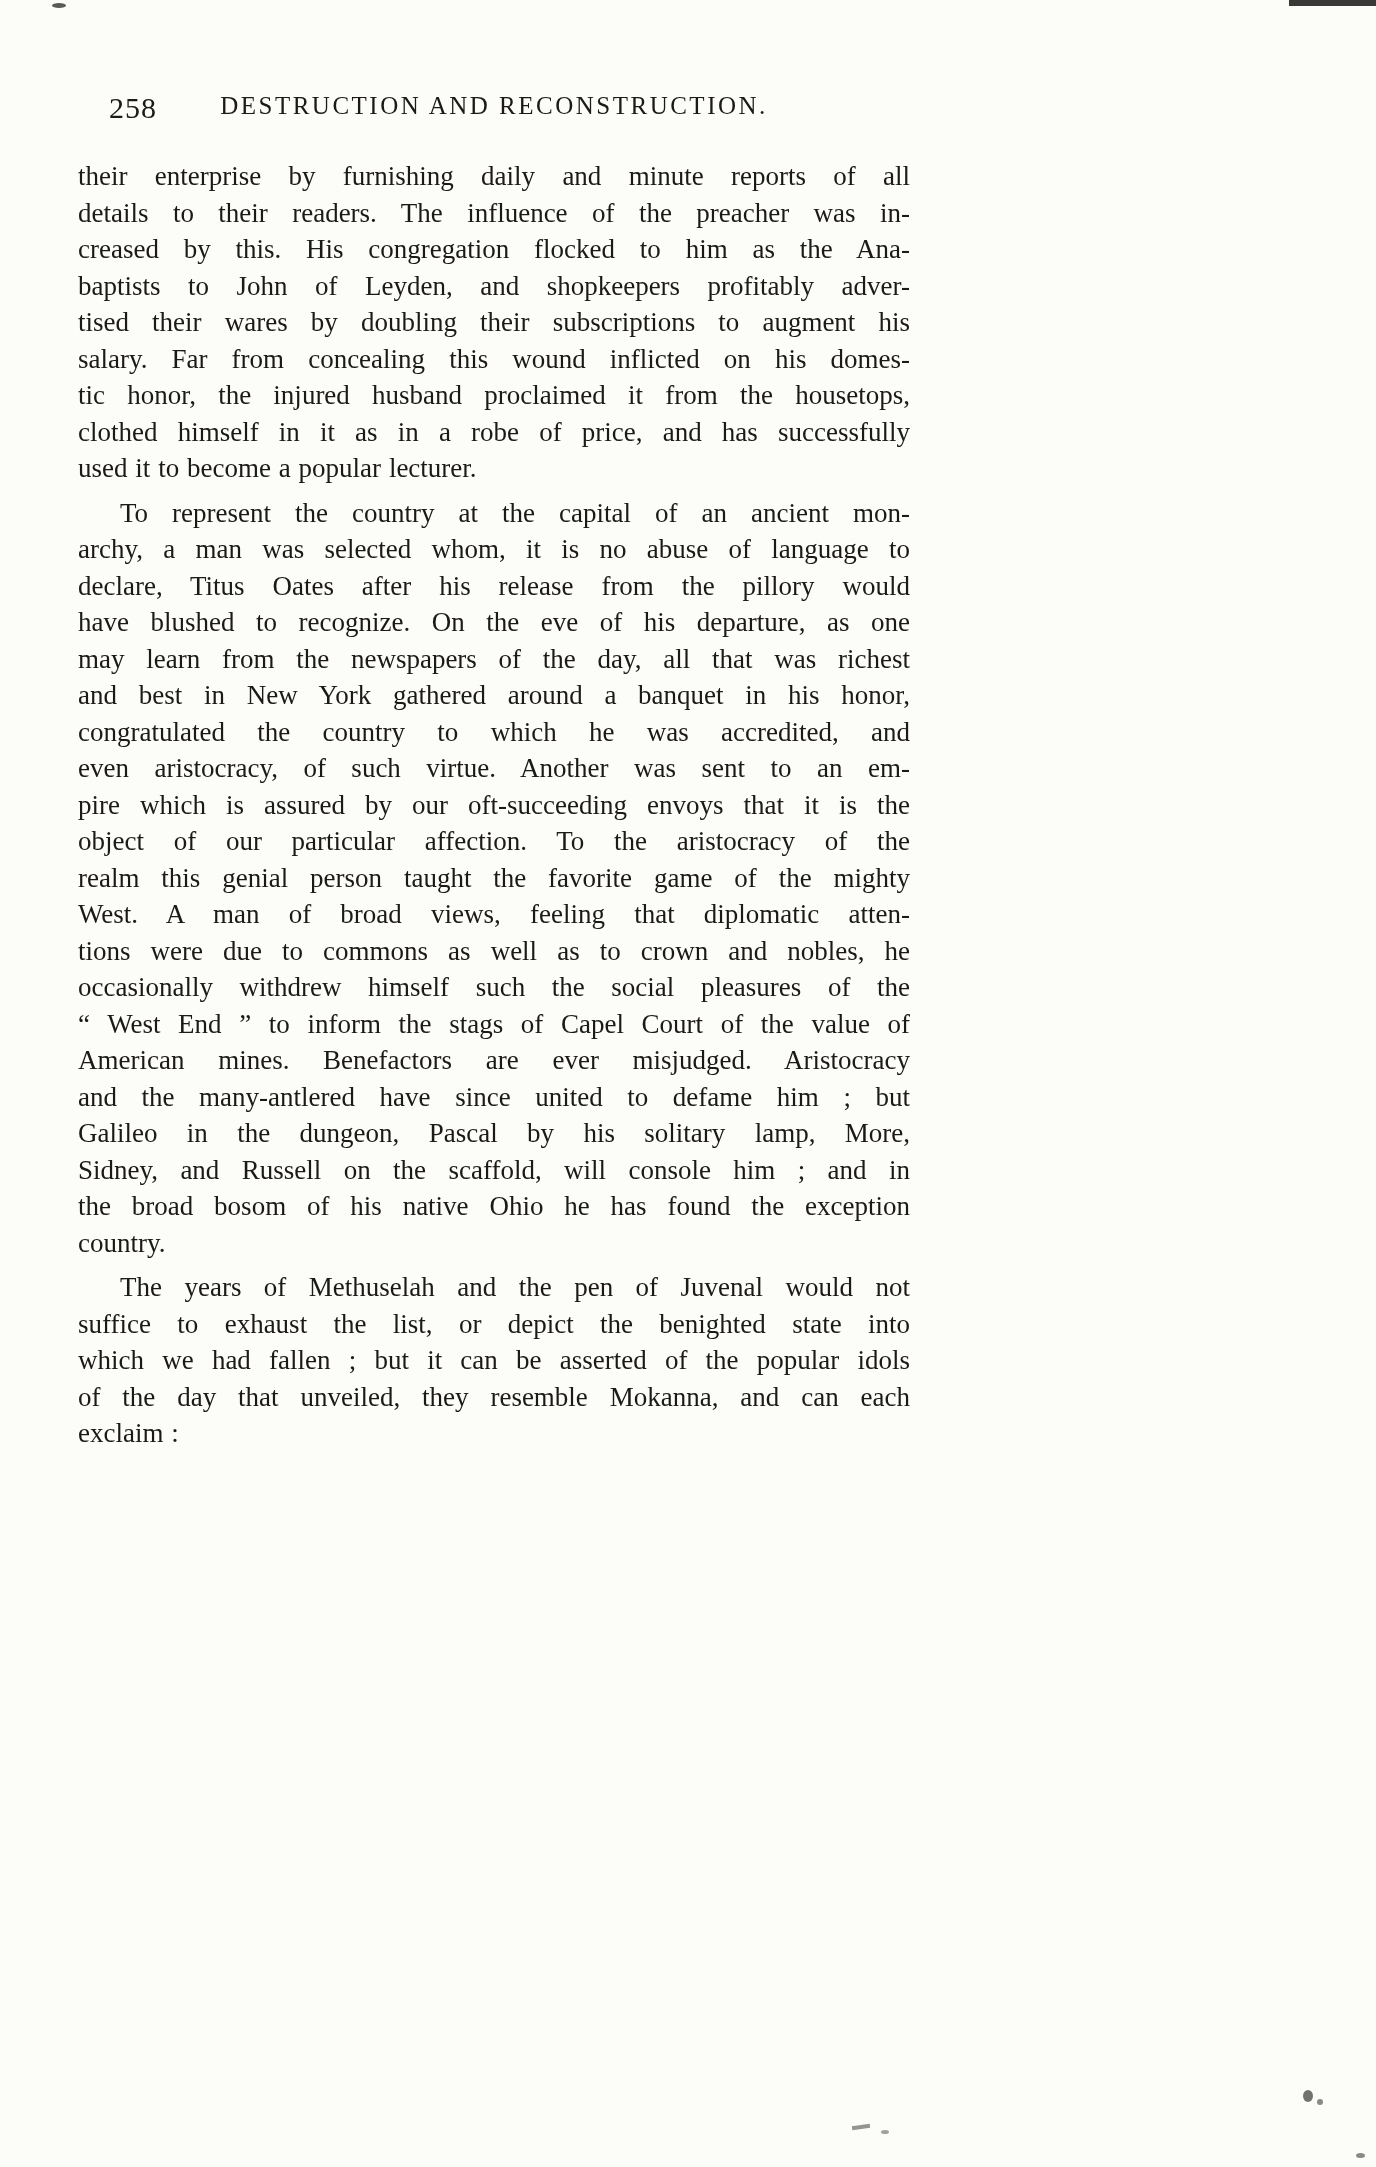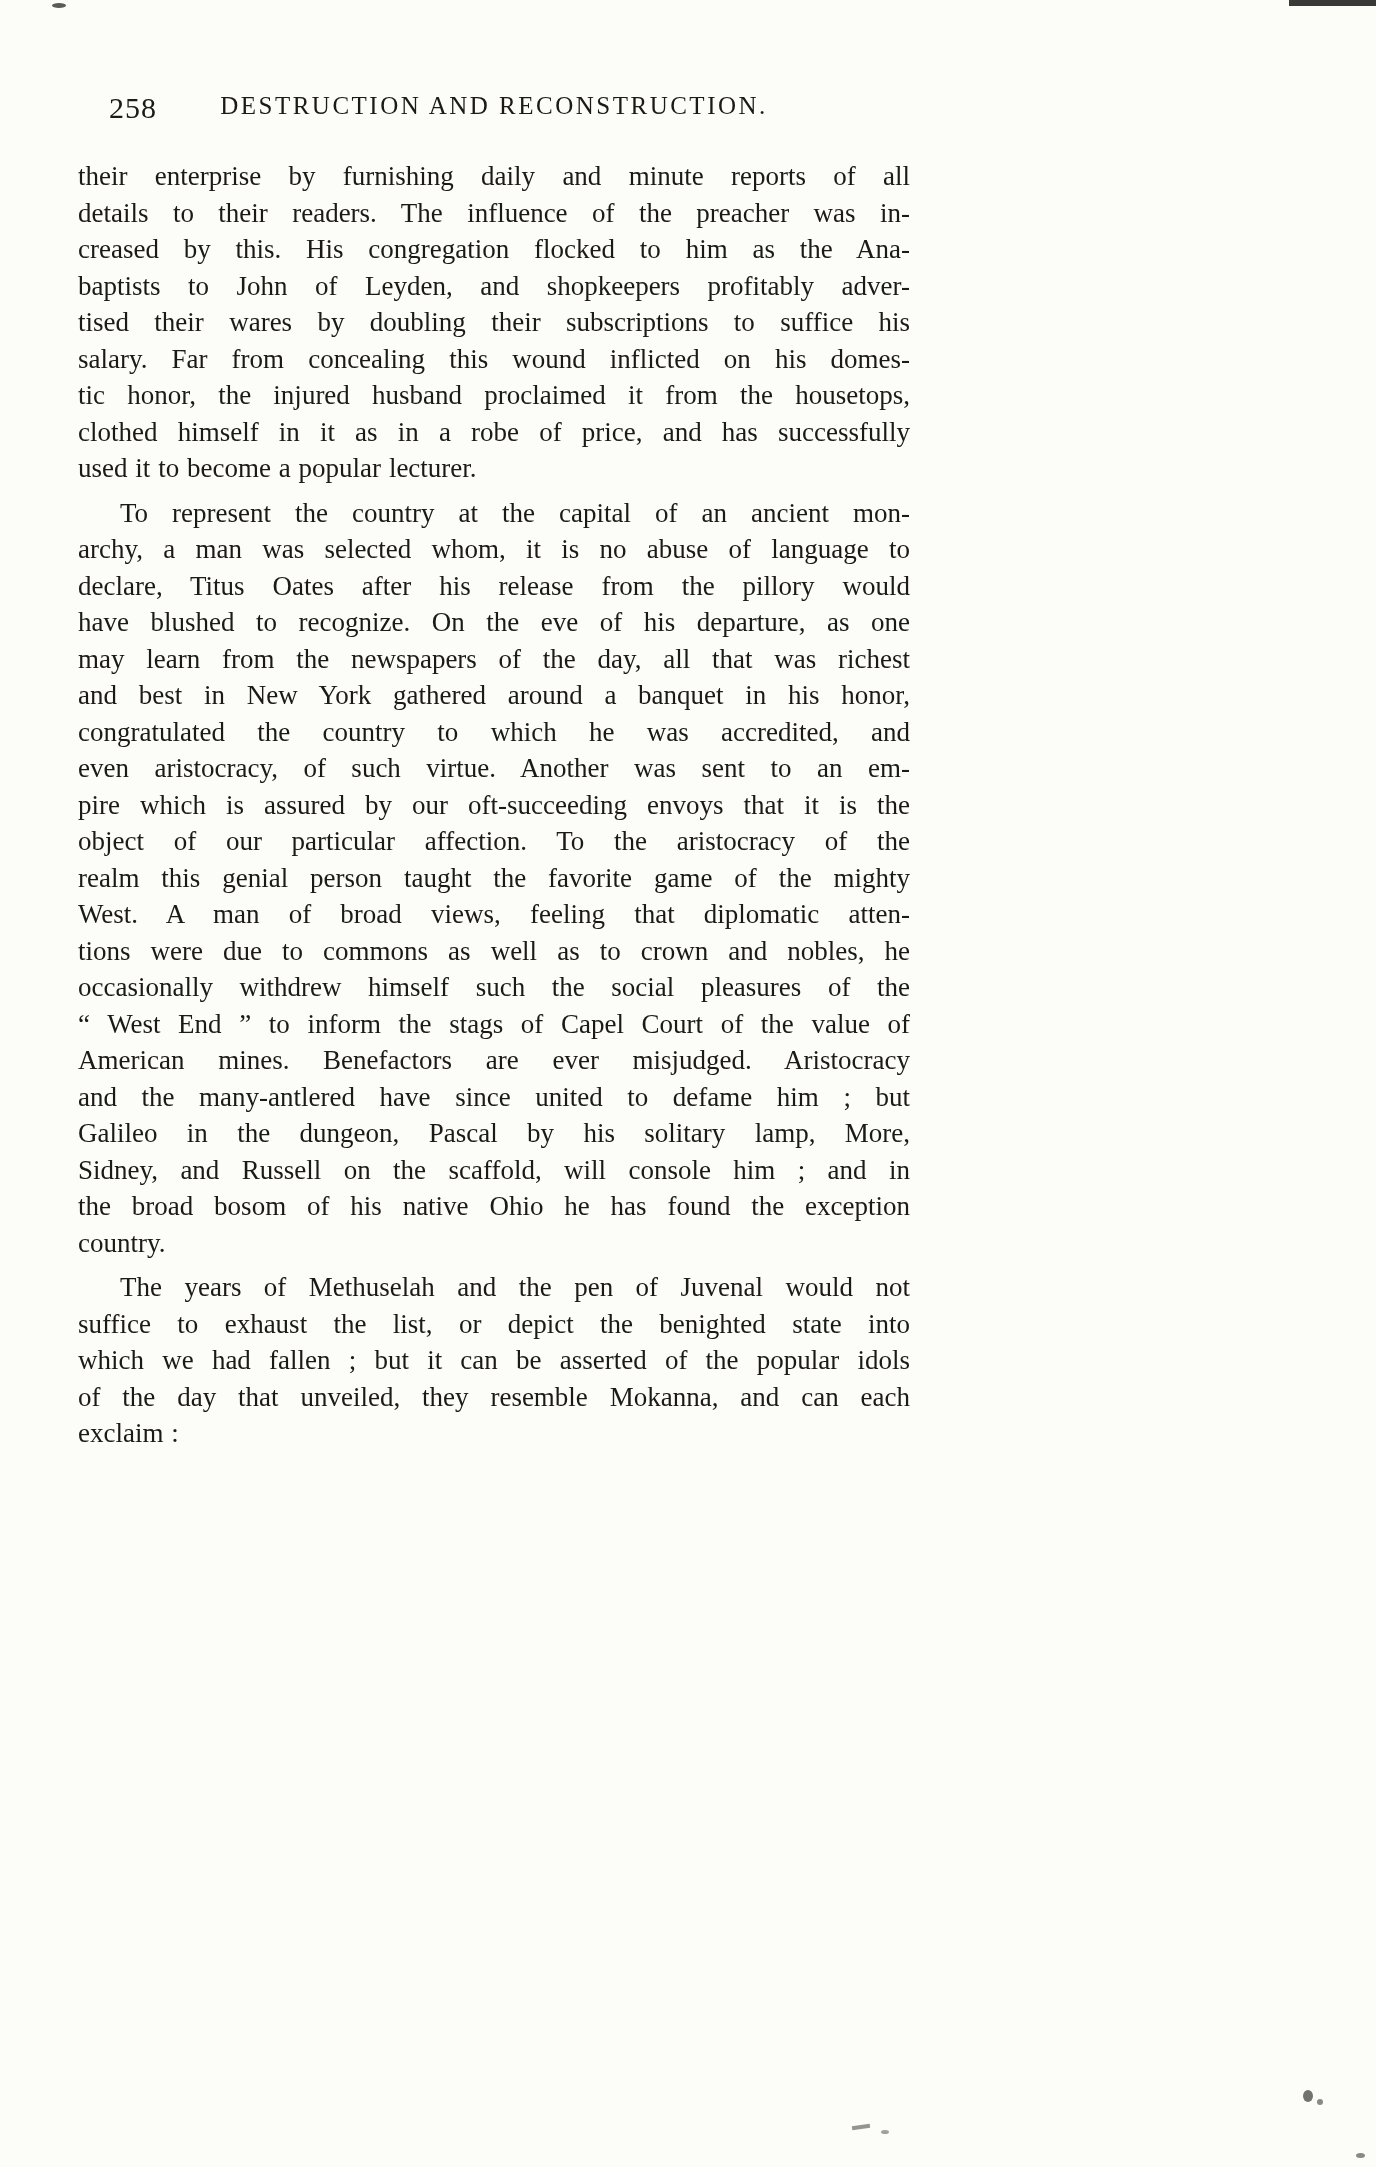--- a/index.html
+++ b/index.html
@@ -70,21 +70,21 @@
       <span class="page-number">258</span>
       <div class="header-title">DESTRUCTION AND RECONSTRUCTION.</div>
     </div>
 
     <div id="body-text">
         <div class="paragraph">
           <div class="line">their enterprise by furnishing daily and minute reports of all</div>
           <div class="line">details to their readers. The influence of the preacher was in-</div>
           <div class="line">creased by this. His congregation flocked to him as the Ana-</div>
           <div class="line">baptists to John of Leyden, and shopkeepers profitably adver-</div>
-          <div class="line">tised their wares by doubling their subscriptions to suffice his</div>
+          <div class="line">tised their wares by doubling their subscriptions to augment his</div>
           <div class="line">salary. Far from concealing this wound inflicted on his domes-</div>
           <div class="line">tic honor, the injured husband proclaimed it from the housetops,</div>
           <div class="line">clothed himself in it as in a robe of price, and has successfully</div>
           <div class="line last">used it to become a popular lecturer.</div>
         </div>
         <div class="paragraph">
           <div class="line indent">To represent the country at the capital of an ancient mon-</div>
           <div class="line">archy, a man was selected whom, it is no abuse of language to</div>
           <div class="line">declare, Titus Oates after his release from the pillory would</div>
           <div class="line">have blushed to recognize. On the eve of his departure, as one</div>

